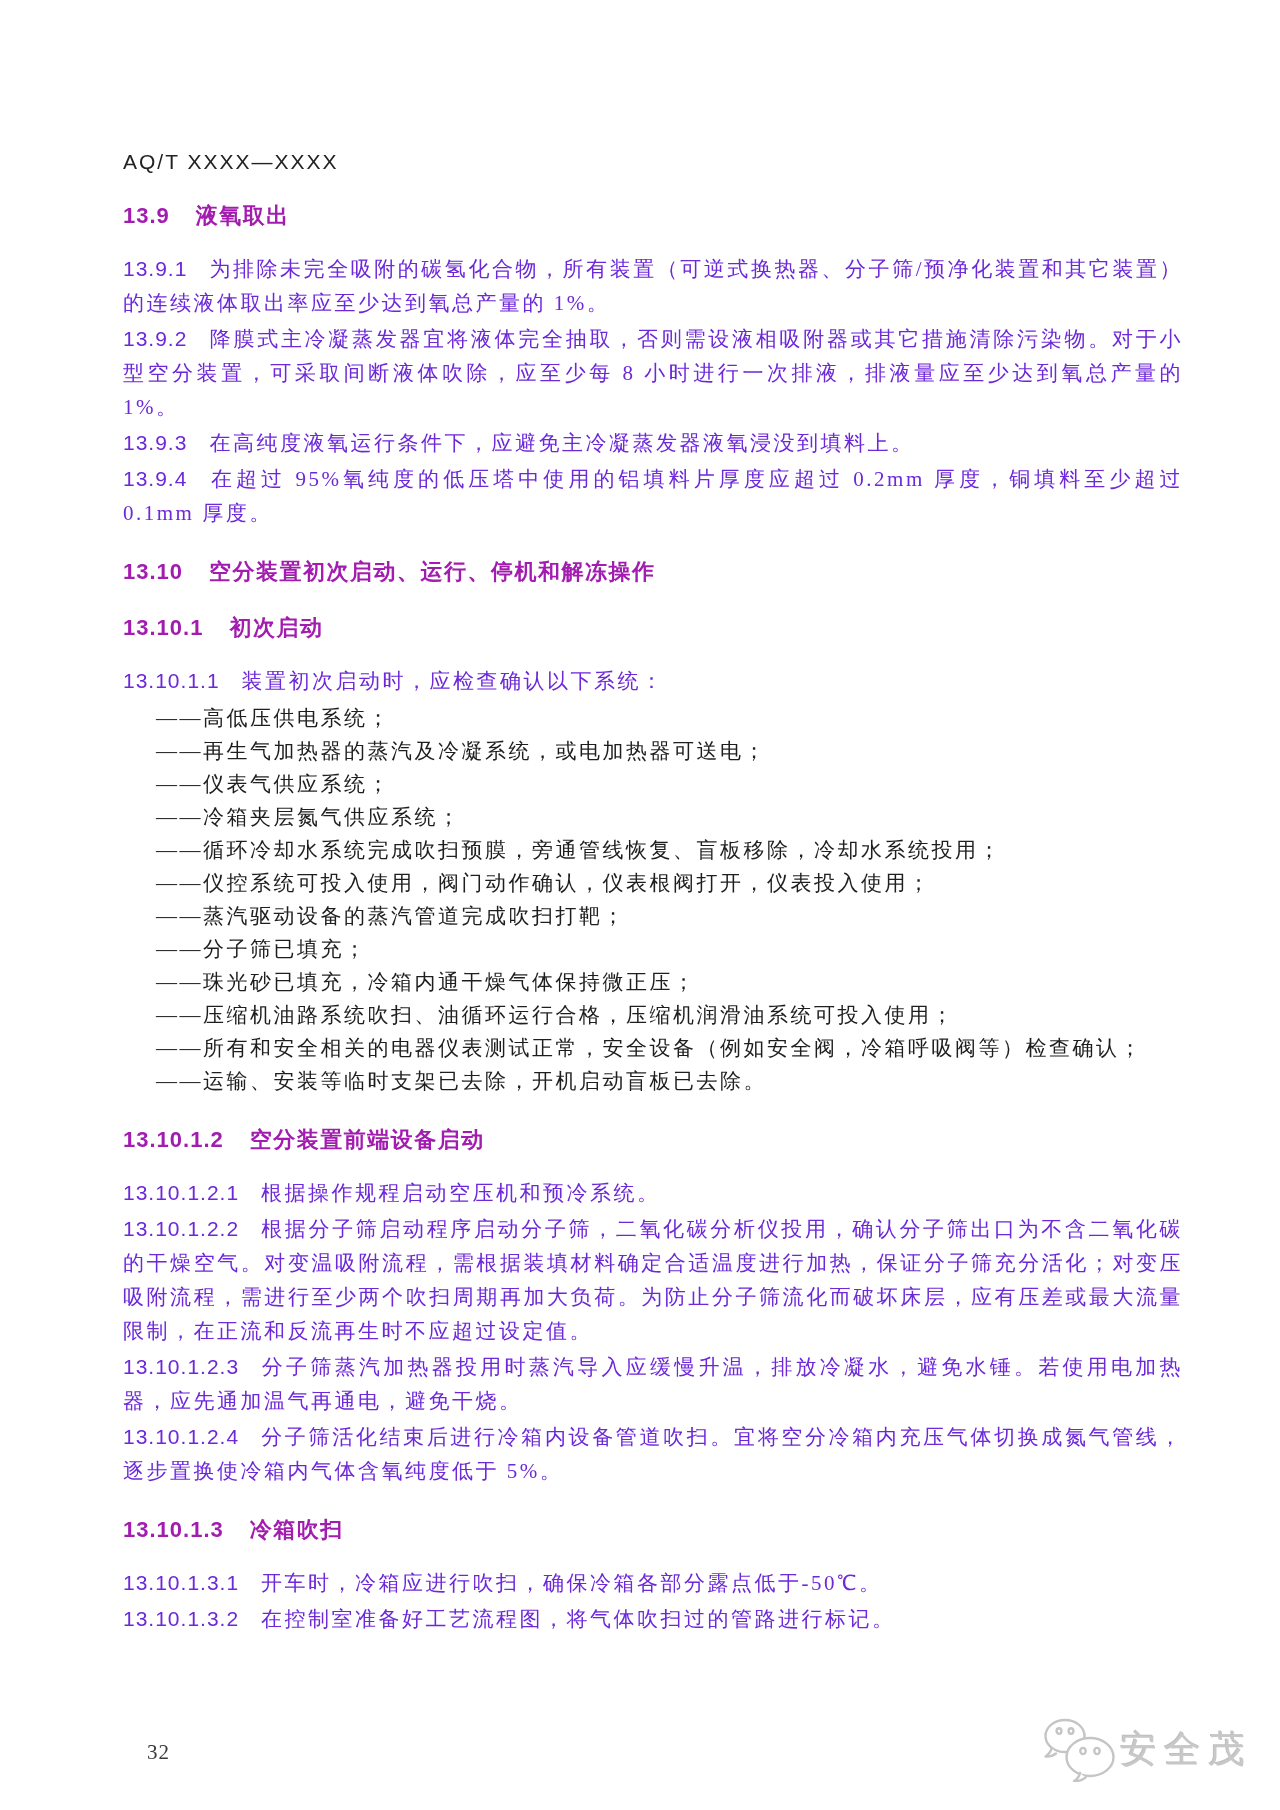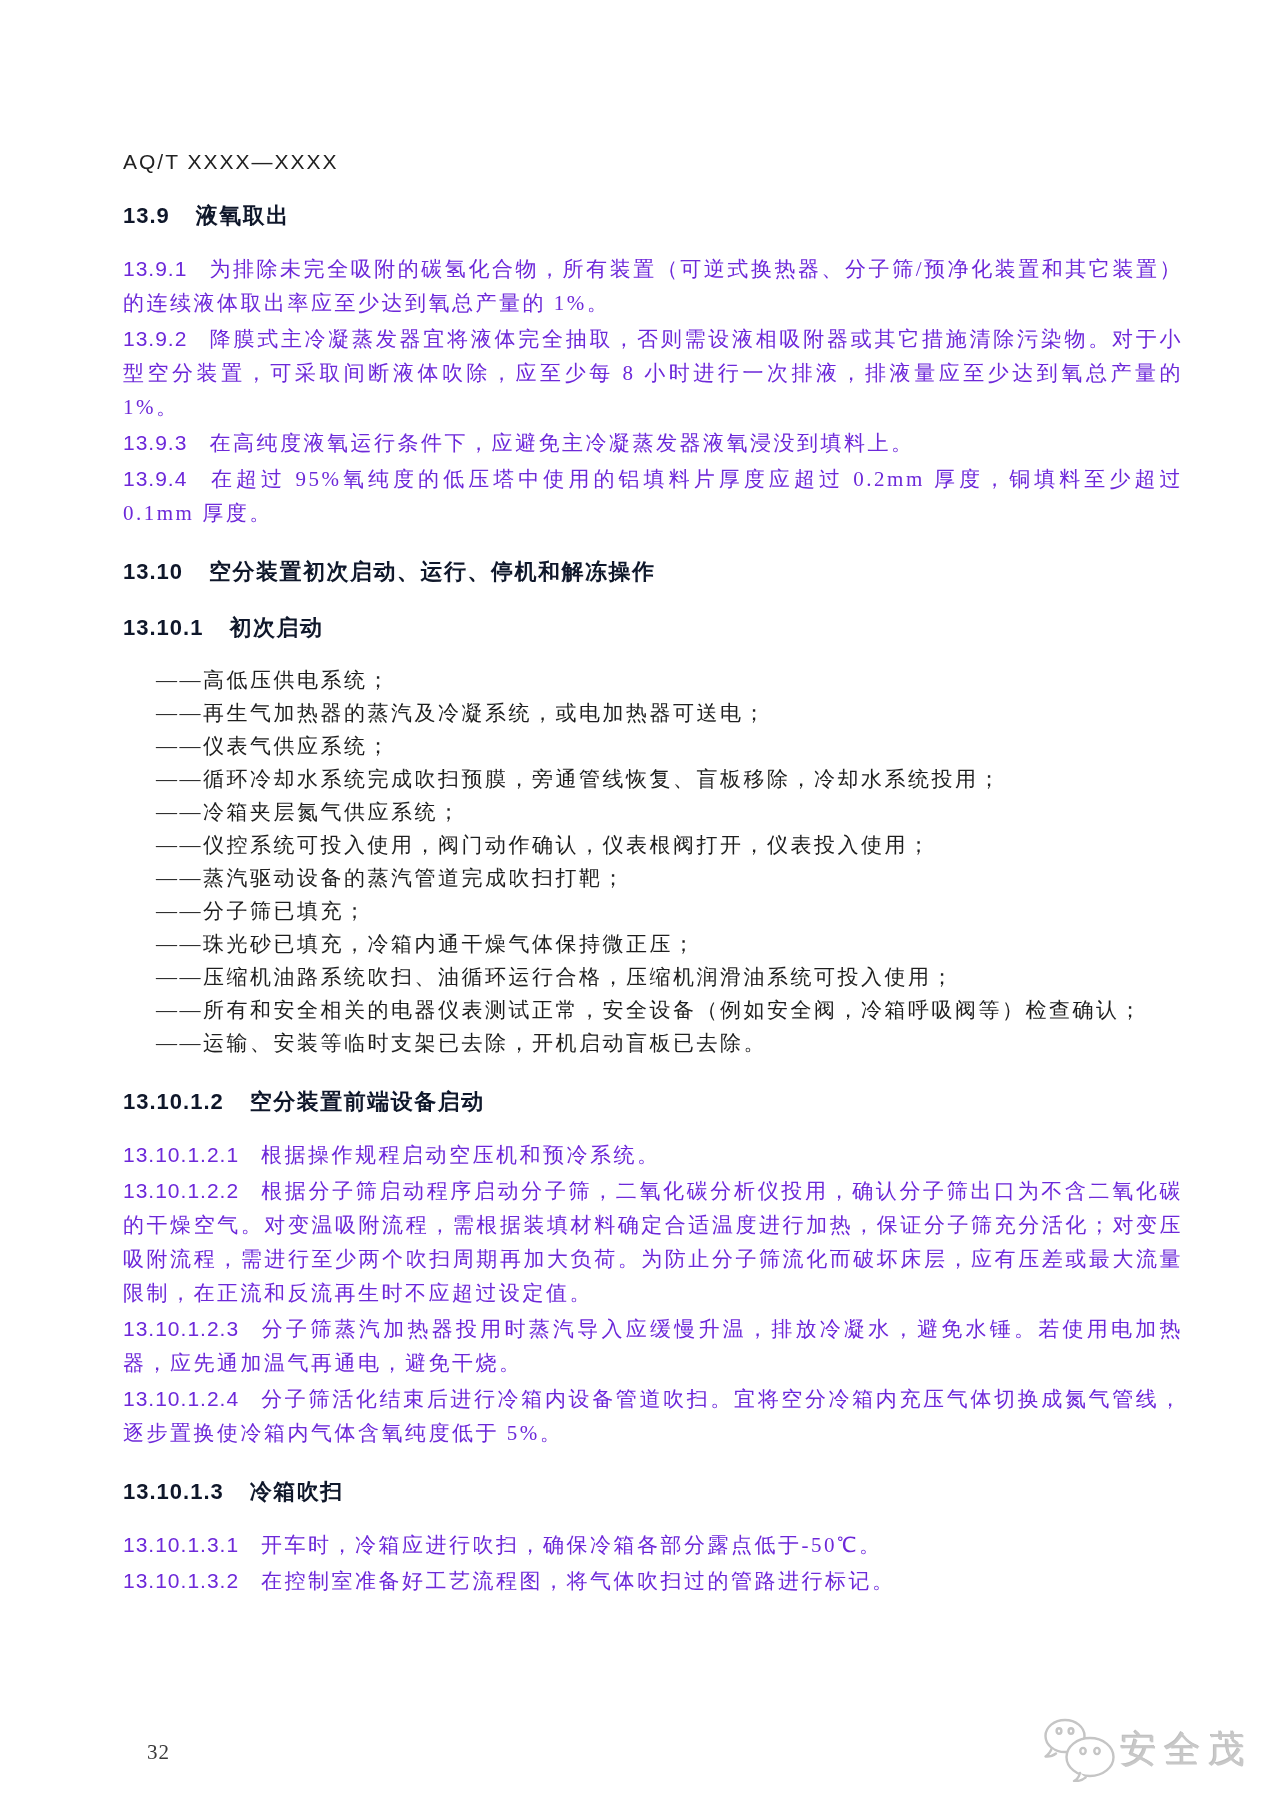--- a/index.html
+++ b/index.html
@@ -27,21 +27,21 @@
     color: #222;
   }
   .doc-body { width: 1060px; }
   .heading {
     font-family: "Liberation Sans", sans-serif;
     font-weight: bold;
     font-size: 22px;
     line-height: 28px;
     letter-spacing: 1.5px;
     margin: 28px 0 22px 0;
-    color: #0f172a;
+    color: #a21caf;
   }
   .heading .clause-num { margin-right: 26px; letter-spacing: 1px; }
   .para {
     font-size: 21px;
     line-height: 34px;
     letter-spacing: 2.5px;
     text-align: justify;
     margin: 2px 0;
     color: #6d28d9;
   }
@@ -93,26 +93,27 @@
   <div class="doc-header">AQ/T XXXX—XXXX</div>
 
   <div class="doc-body">
       <h2 class="heading"><span class="clause-num">13.9</span><span class="clause-text">液氧取出</span></h2>
       <p class="para"><span class="clause-num">13.9.1</span><span class="clause-text">为排除未完全吸附的碳氢化合物，所有装置（可逆式换热器、分子筛/预净化装置和其它装置）的连续液体取出率应至少达到氧总产量的 1%。</span></p>
       <p class="para"><span class="clause-num">13.9.2</span><span class="clause-text">降膜式主冷凝蒸发器宜将液体完全抽取，否则需设液相吸附器或其它措施清除污染物。对于小型空分装置，可采取间断液体吹除，应至少每 8 小时进行一次排液，排液量应至少达到氧总产量的 1%。</span></p>
       <p class="para"><span class="clause-num">13.9.3</span><span class="clause-text">在高纯度液氧运行条件下，应避免主冷凝蒸发器液氧浸没到填料上。</span></p>
       <p class="para"><span class="clause-num">13.9.4</span><span class="clause-text">在超过 95%氧纯度的低压塔中使用的铝填料片厚度应超过 0.2mm 厚度，铜填料至少超过 0.1mm 厚度。</span></p>
       <h2 class="heading"><span class="clause-num">13.10</span><span class="clause-text">空分装置初次启动、运行、停机和解冻操作</span></h2>
       <h2 class="heading"><span class="clause-num">13.10.1</span><span class="clause-text">初次启动</span></h2>
+      <p class="para"><span class="clause-num">13.10.1.1</span><span class="clause-text">装置初次启动时，应检查确认以下系统：</span></p>
       <div class="dash-list">
         <div class="list-item">——高低压供电系统；</div>
         <div class="list-item">——再生气加热器的蒸汽及冷凝系统，或电加热器可送电；</div>
         <div class="list-item">——仪表气供应系统；</div>
+        <div class="list-item">——冷箱夹层氮气供应系统；</div>
         <div class="list-item">——循环冷却水系统完成吹扫预膜，旁通管线恢复、盲板移除，冷却水系统投用；</div>
-        <div class="list-item">——冷箱夹层氮气供应系统；</div>
         <div class="list-item">——仪控系统可投入使用，阀门动作确认，仪表根阀打开，仪表投入使用；</div>
         <div class="list-item">——蒸汽驱动设备的蒸汽管道完成吹扫打靶；</div>
         <div class="list-item">——分子筛已填充；</div>
         <div class="list-item">——珠光砂已填充，冷箱内通干燥气体保持微正压；</div>
         <div class="list-item">——压缩机油路系统吹扫、油循环运行合格，压缩机润滑油系统可投入使用；</div>
         <div class="list-item">——所有和安全相关的电器仪表测试正常，安全设备（例如安全阀，冷箱呼吸阀等）检查确认；</div>
         <div class="list-item">——运输、安装等临时支架已去除，开机启动盲板已去除。</div>
       </div>
       <h2 class="heading"><span class="clause-num">13.10.1.2</span><span class="clause-text">空分装置前端设备启动</span></h2>
       <p class="para"><span class="clause-num">13.10.1.2.1</span><span class="clause-text">根据操作规程启动空压机和预冷系统。</span></p>

